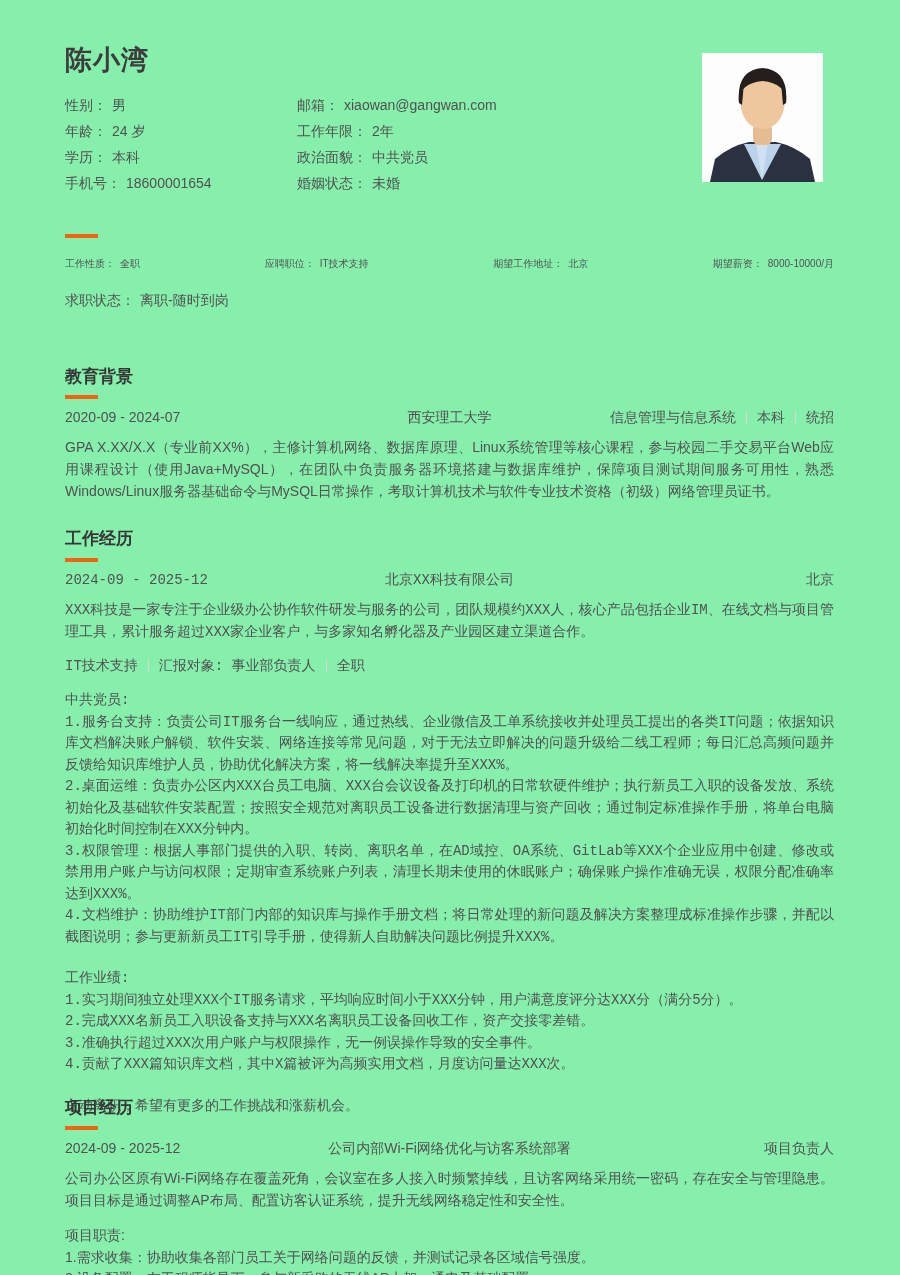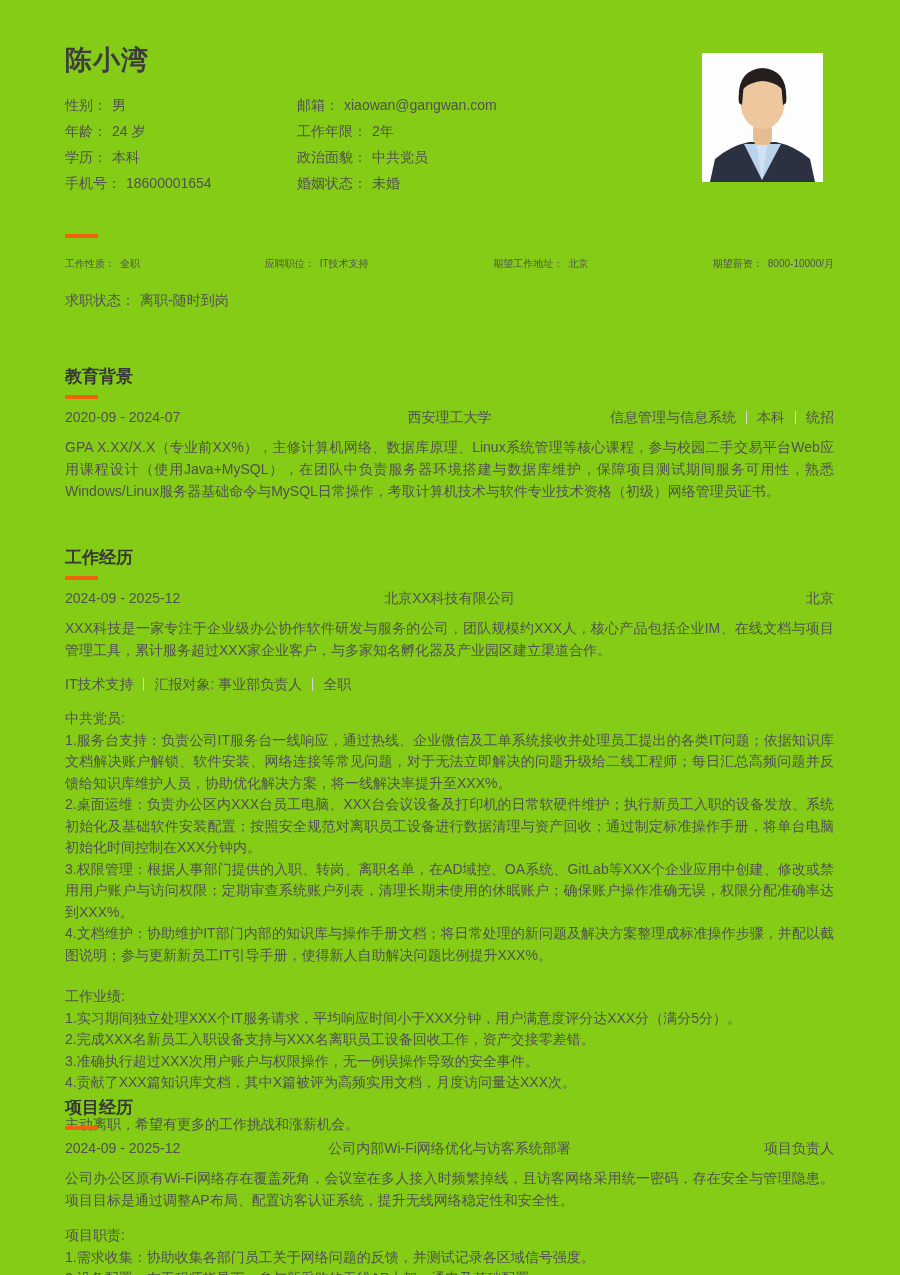--- a/index.html
+++ b/index.html
@@ -6,21 +6,21 @@
   html, body { margin: 0; padding: 0; background: #ffffff; }
   body {
     font-family: "Liberation Sans", "DejaVu Sans", sans-serif;
     color: #515151;
   }
   .page {
     position: relative;
     width: 900px;
     height: 1275px;
     overflow: hidden;
-    background: #84cc16;
+    background: #86efac;
     padding: 45px 66px 0 65px;
   }
   
   .name {
     margin: 0;
     font-size: 27px;
     line-height: 30px;
     font-weight: 700;
     color: #3d3d3d;
     letter-spacing: 1px;
@@ -41,21 +41,21 @@
     top: 53px;
     width: 121px;
     height: 129px;
     overflow: hidden;
     background: #fdfdfd;
   }
   
   .section { position: absolute; left: 65px; right: 66px; }
   .sec-intent  { top: 226px; }
   .sec-edu     { top: 367px; }
-  .sec-work    { top: 548px; }
+  .sec-work    { top: 530px; font-family: Liberation Mono, monospace; }
   .sec-project { top: 1098px; }
   .section-title {
     margin: 0;
     font-size: 17px;
     line-height: 20px;
     font-weight: 700;
     color: #363636;
   }
   .accent-bar {
     margin-top: 8px;

